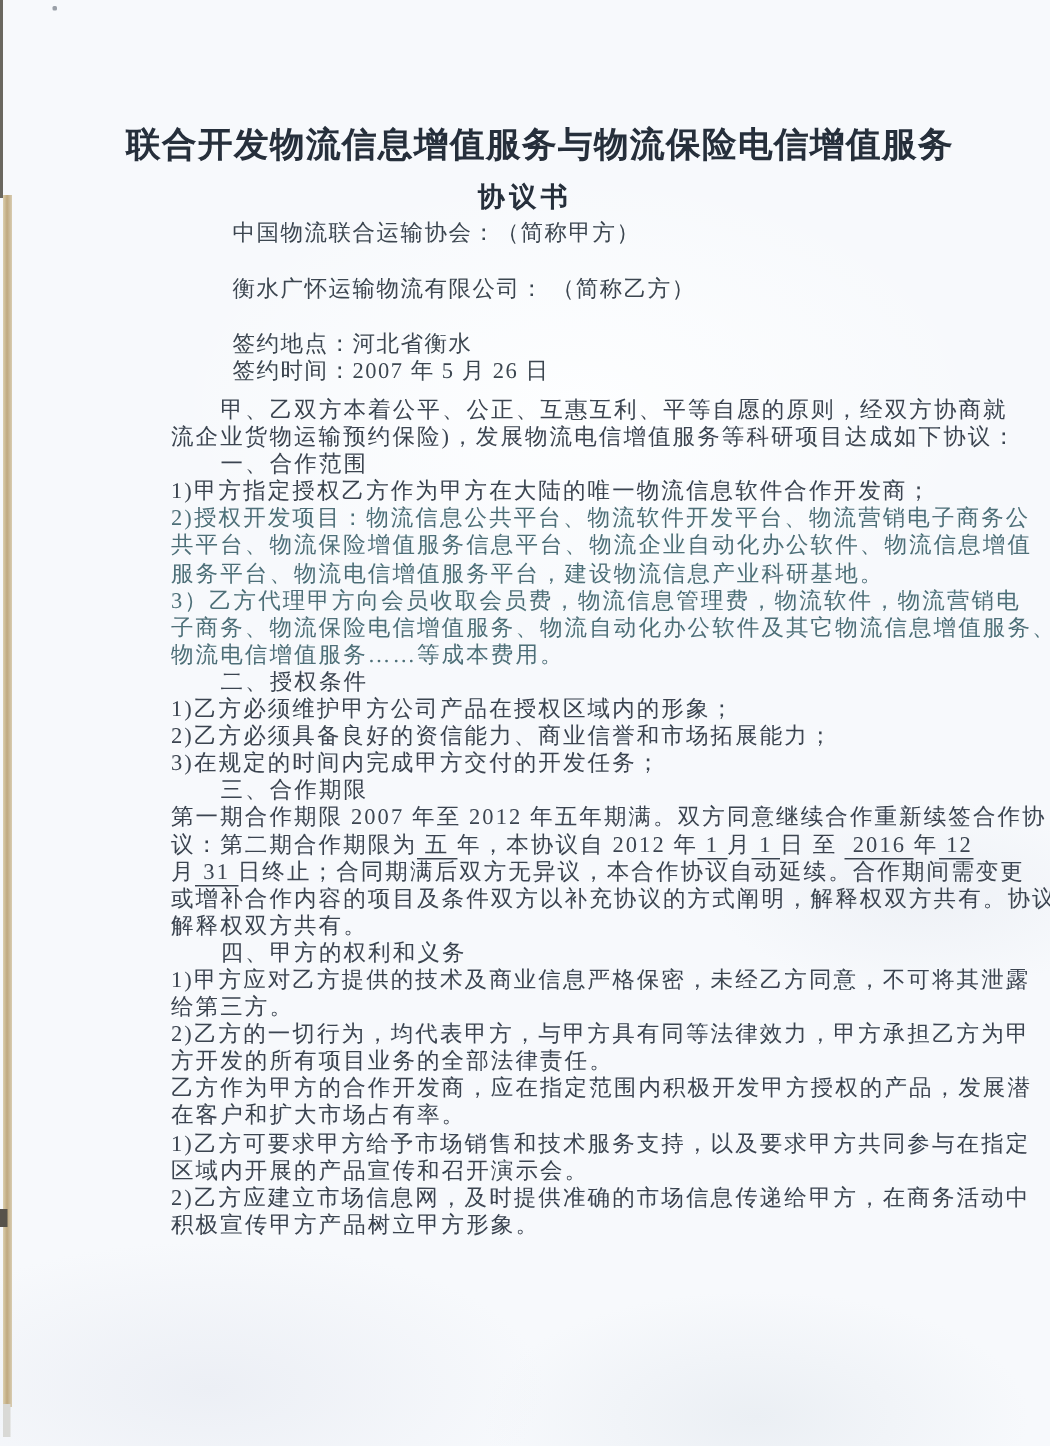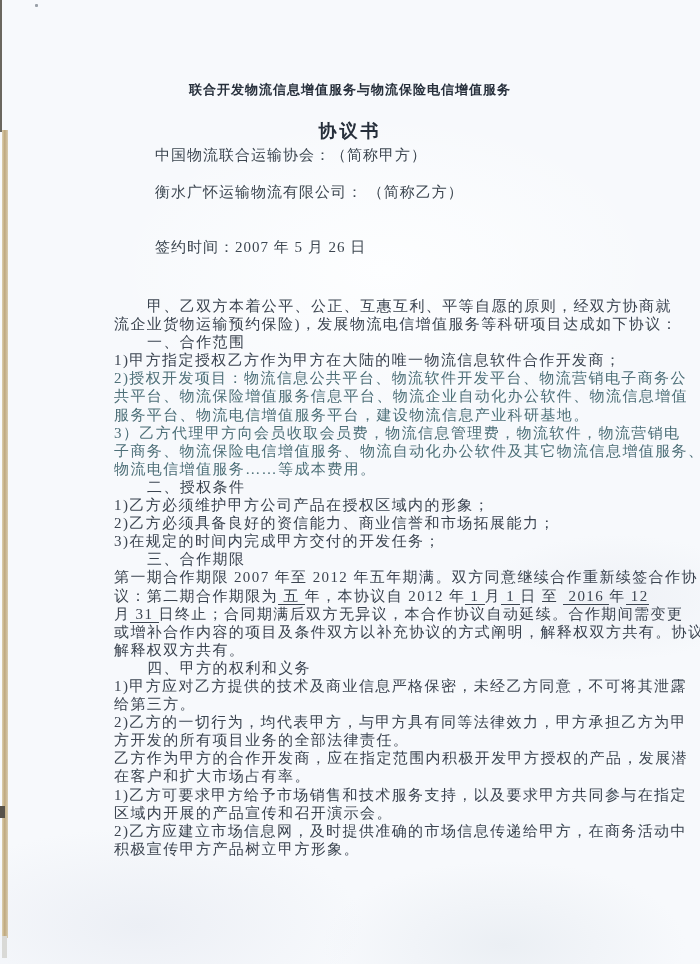--- a/index.html
+++ b/index.html
@@ -26,39 +26,39 @@
   
   .edge-gray-line{position:absolute;left:0;top:0;width:2px;height:132px;background:#6a675f;}
   .edge-tan-strip{position:absolute;left:2px;top:130px;width:6px;height:808px;
     background:linear-gradient(to right,#dccfae,#bfa87e 45%,#d8ccb1);}
   .edge-dark-mark{position:absolute;left:0;top:806px;width:5px;height:12px;background:#57524a;}
   .edge-bottom-fade{position:absolute;left:2px;top:936px;width:5px;height:22px;background:#d9d9d6;}
   .corner-speck{position:absolute;left:35px;top:4px;width:3px;height:3px;background:#9aa0a8;border-radius:1px;}
 
   .title1{
     position:absolute;left:64px;top:81px;width:572px;
-    text-align:center;font-size:13px;font-weight:bold;
+    text-align:right;font-size:23px;font-weight:bold;
     letter-spacing:1px;color:var(--ink-title);white-space:pre;
   }
   .title2{
     position:absolute;left:64px;top:119px;width:572px;
     text-align:center;font-size:18px;font-weight:bold;
     letter-spacing:3px;color:var(--ink-title);
   }
   .introline{
     position:absolute;left:155px;font-size:15px;letter-spacing:1px;
     color:#3c4650;white-space:pre;
   }
   .intro-a{top:146px;}
   .intro-b{top:183px;text-align:center;}
   .intro-place{top:220px;}
   .intro-time{top:238px;}
 
   .body-block{
-    position:absolute;left:114px;top:265px;width:545px;margin-top:32px;
+    position:absolute;left:114px;top:265px;width:545px;
   }
   .bodyline{
     font-size:15px;line-height:18.1px;height:18.1px;
     letter-spacing:1.4px;white-space:pre;color:var(--ink);
   }
   .bodyline.indent{padding-left:33px;}
   .bodyline.teal{color:var(--ink-teal);}
   .bodyline .u{
     border-bottom:1px solid currentColor;
     padding-bottom:0px;
@@ -73,20 +73,21 @@
   <div class="edge-tan-strip"></div>
   <div class="edge-dark-mark"></div>
   <div class="edge-bottom-fade"></div>
   <div class="corner-speck"></div>
 
   <div class="title1">联合开发物流信息增值服务与物流保险电信增值服务</div>
   <div class="title2">协议书</div>
 
   <div class="introline intro-a">中国物流联合运输协会：（简称甲方）</div>
   <div class="introline intro-b">衡水广怀运输物流有限公司： （简称乙方）</div>
+  <div class="introline intro-place">签约地点：河北省衡水</div>
   <div class="introline intro-time">签约时间：2007 年 5 月 26 日</div>
 
   <div class="body-block">
       <div class="bodyline indent"><span>甲、乙双方本着公平、公正、互惠互利、平等自愿的原则，经双方协商就</span></div>
       <div class="bodyline"><span>流企业货物运输预约保险)，发展物流电信增值服务等科研项目达成如下协议：</span></div>
       <div class="bodyline indent"><span>一、合作范围</span></div>
       <div class="bodyline"><span>1)甲方指定授权乙方作为甲方在大陆的唯一物流信息软件合作开发商；</span></div>
       <div class="bodyline teal"><span>2)授权开发项目：物流信息公共平台、物流软件开发平台、物流营销电子商务公</span></div>
       <div class="bodyline teal"><span>共平台、物流保险增值服务信息平台、物流企业自动化办公软件、物流信息增值</span></div>
       <div class="bodyline teal"><span>服务平台、物流电信增值服务平台，建设物流信息产业科研基地。</span></div>

